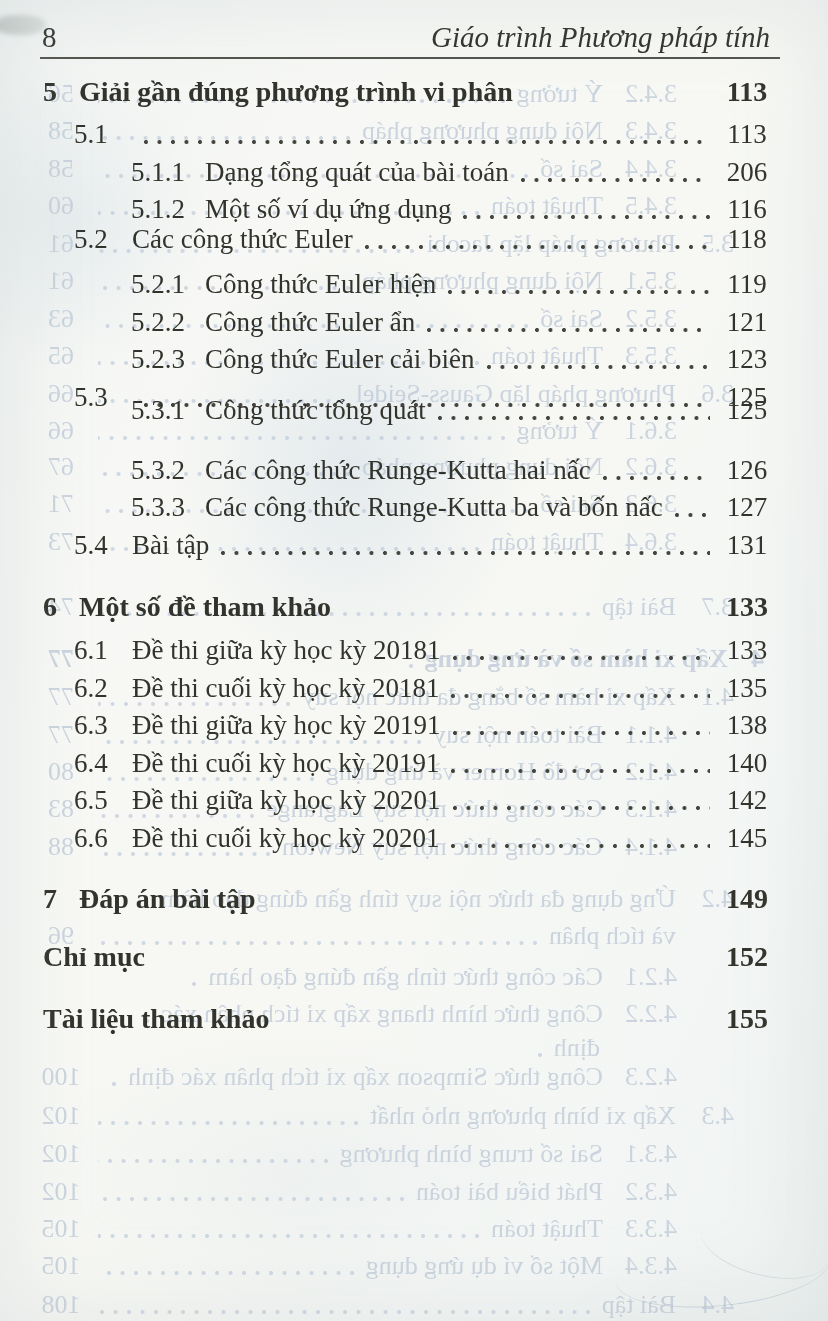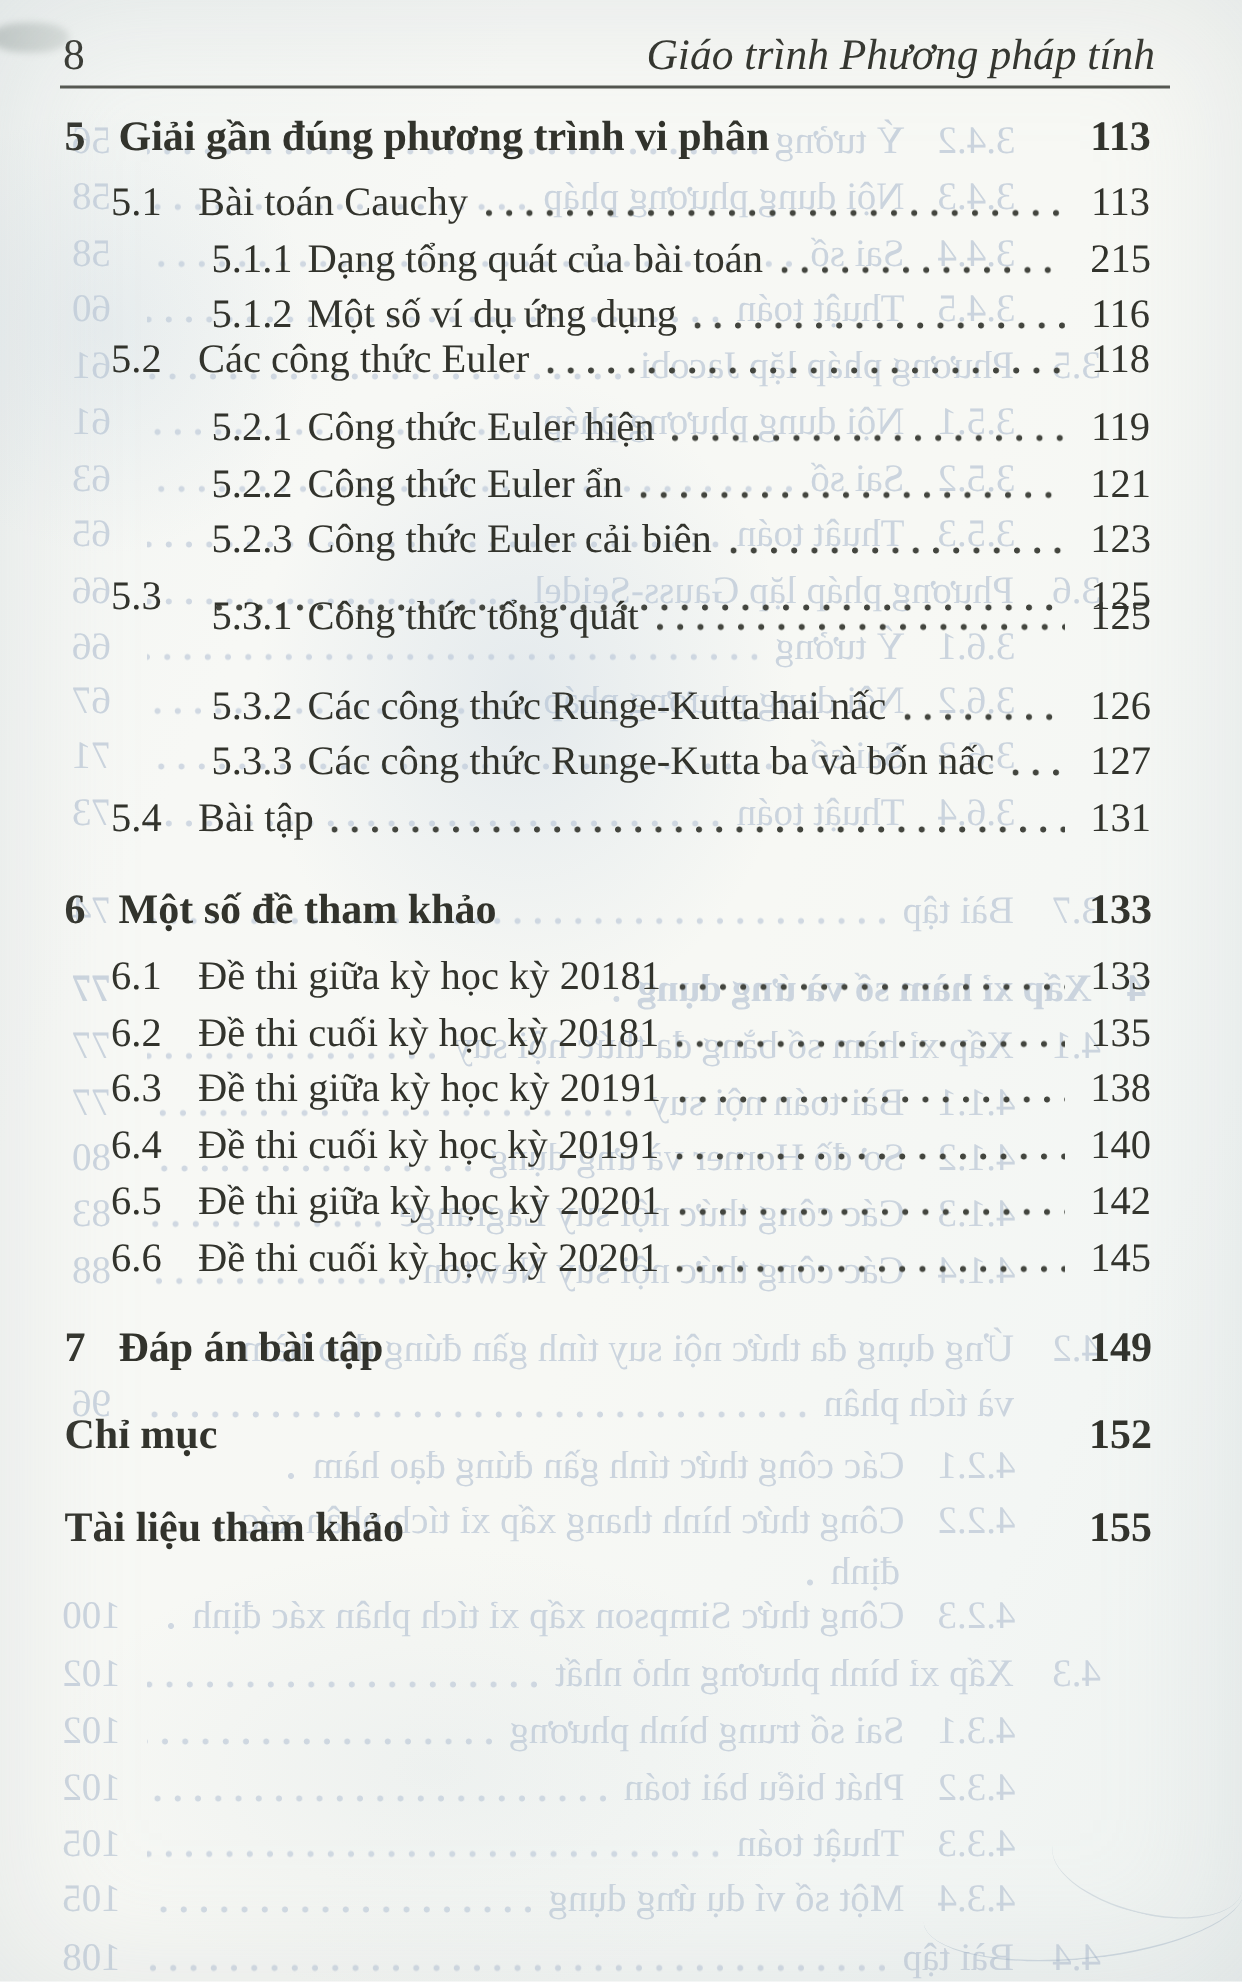--- a/index.html
+++ b/index.html
@@ -22,21 +22,21 @@
   
   .hdr-num{position:absolute;left:42px;top:21px;font-size:29px;}
   .hdr-title{position:absolute;right:58px;top:21px;font-size:29px;font-style:italic;color:#2f3029;}
   .hdr-rule{position:absolute;left:40px;right:48px;top:57px;height:2px;background:#51534c;}
 
   
   .row{position:absolute;left:0;right:58px;display:flex;align-items:baseline;font-size:27px;white-space:nowrap;}
   .lvl0{font-weight:bold;font-size:28px;}
   .lvl0{padding-left:43px;} .lvl0 .num{flex:0 0 36px;}
   .lvl1{padding-left:74px;} .lvl1 .num{flex:0 0 58px;}
-  .lvl2{padding-left:131px;} .lvl2 .num{flex:0 0 74px;text-align:center;}
+  .lvl2{padding-left:131px;} .lvl2 .num{flex:0 0 74px;}
   .num:empty{display:none;}
   .title{flex:0 0 auto;}
   .leader{flex:1 1 auto;align-self:flex-end;height:6px;margin:0 14px 5px 12px;
     background-image:radial-gradient(circle at 2px 3px,#43453e 1.7px,rgba(0,0,0,0) 2.3px);
     background-size:13.5px 6px;background-repeat:repeat-x;background-position:left bottom;}
   .nodots .leader{background:none;}
   .pg{flex:0 0 auto;min-width:46px;text-align:center;}
   .pg:empty{display:none;}
 
   
@@ -253,29 +253,28 @@
 <div class="hdr-rule"></div>
 
 <div class="row lvl0 nodots" style="top:76px">
     <span class="num">5</span>
     <span class="title">Giải gần đúng phương trình vi phân</span>
     <span class="leader"></span>
     <span class="pg">113</span>
   </div>
 <div class="row lvl1" style="top:119px">
     <span class="num">5.1</span>
-    <span class="title">Bài toán Cauchy</span>
     <span class="leader"></span>
     <span class="pg">113</span>
   </div>
 <div class="row lvl2" style="top:157px">
     <span class="num">5.1.1</span>
     <span class="title">Dạng tổng quát của bài toán</span>
     <span class="leader"></span>
-    <span class="pg">215</span>
+    <span class="pg">206</span>
   </div>
 <div class="row lvl2" style="top:194px">
     <span class="num">5.1.2</span>
     <span class="title">Một số ví dụ ứng dụng</span>
     <span class="leader"></span>
     <span class="pg">116</span>
   </div>
 <div class="row lvl1" style="top:224px">
     <span class="num">5.2</span>
     <span class="title">Các công thức Euler</span>

